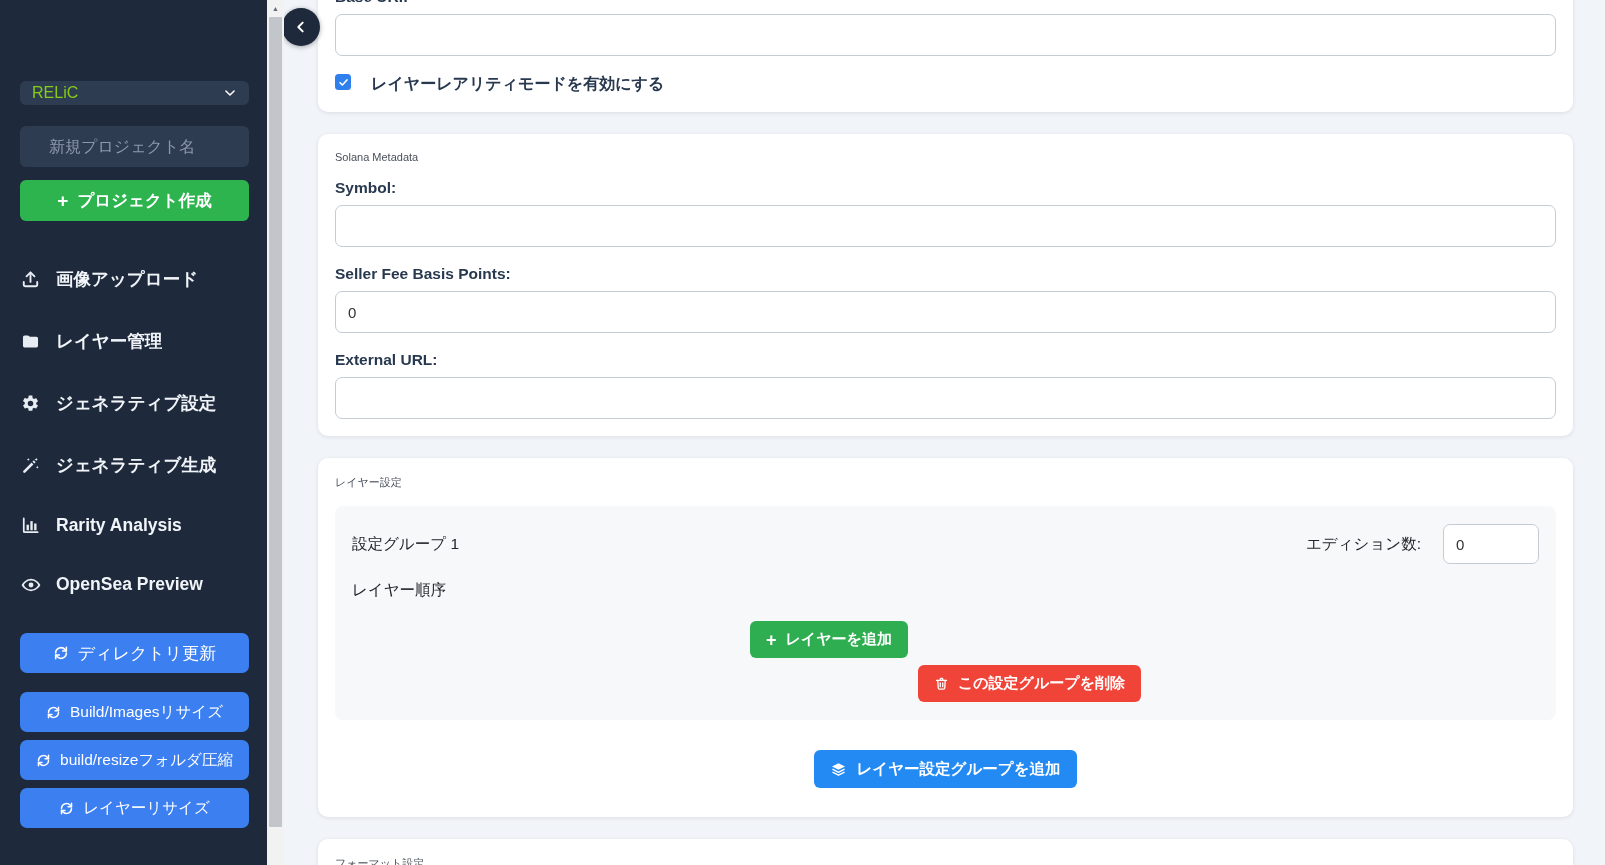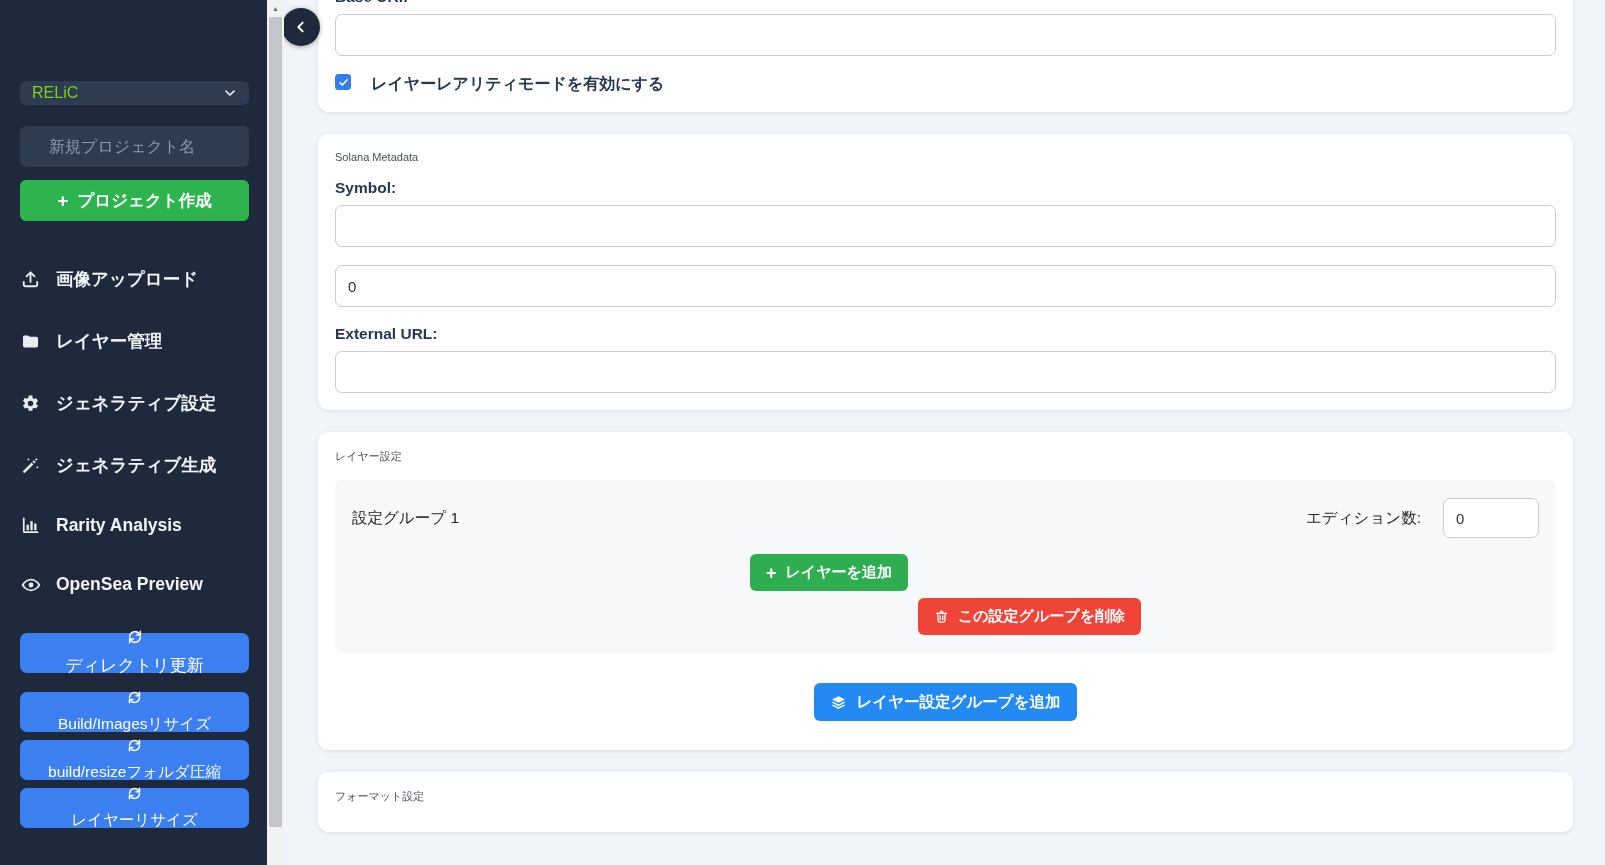--- a/index.html
+++ b/index.html
@@ -38,21 +38,21 @@
   .menu-item {
     display:flex; align-items:center; gap:15px;
     color:#f1f5f9; font-weight:bold; font-size:17.5px;
     margin-bottom:38px; cursor:pointer;
   }
   .menu-item .mi-icon { width:21px; display:flex; justify-content:center; color:#e8edf3; }
   .sb-btn {
     width:100%; height:40px; background:#3b7ff0; border:none; border-radius:7px;
     color:#fff; font-size:15.5px;
     display:flex; align-items:center; justify-content:center; gap:9px;
-    cursor:pointer; margin-bottom:8px;flex-direction:column;
+    cursor:pointer; margin-bottom:8px;
   }
   .sb-btn.lg { font-size:17px; margin-bottom:19px; }
   
   .sb-track { width:17px; min-width:17px; background:#f2f2f3; position:relative; }
   .sb-arrow {
     height:16px; display:flex; align-items:center; justify-content:center;
     font-size:7px; color:#606a75; cursor:pointer;
   }
   .sb-thumb {
     position:absolute; top:17px; left:2px; width:13px; height:810px;
@@ -268,39 +268,41 @@
     </div>
   </section>
 
   <section class="card">
     <h2 class="card-title">Solana Metadata</h2>
     <div class="field">
       <label class="f-label">Symbol:</label>
       <input class="f-input" value="" style="">
     </div>
     <div class="field">
+      <label class="f-label">Seller Fee Basis Points:</label>
       <input class="f-input" value="0" style="">
     </div>
     <div class="field">
       <label class="f-label">External URL:</label>
       <input class="f-input" value="" style="">
     </div>
   </section>
 
   <section class="card">
     <h2 class="card-title">レイヤー設定</h2>
 
     <div class="group-box">
       <div class="group-head">
         <span class="group-name">設定グループ 1</span>
         <span class="edition">
           <span>エディション数:</span>
           <input class="edition-input" value="0" style="">
         </span>
       </div>
+      <div class="layer-order">レイヤー順序</div>
       <div class="group-actions">
         <button class="btn btn-green">
           <span class="plus">+</span>
           <span>レイヤーを追加</span>
         </button>
         <button class="btn btn-red">
           <span>
             <svg width="15" height="15" viewBox="0 0 24 24" fill="none" stroke="#fff" stroke-width="2.1" stroke-linecap="round" stroke-linejoin="round">
                 <path d="M4 7h16"></path>
                 <path d="M10 7V4.8A.8.8 0 0 1 10.8 4h2.4a.8.8 0 0 1 .8.8V7"></path>

